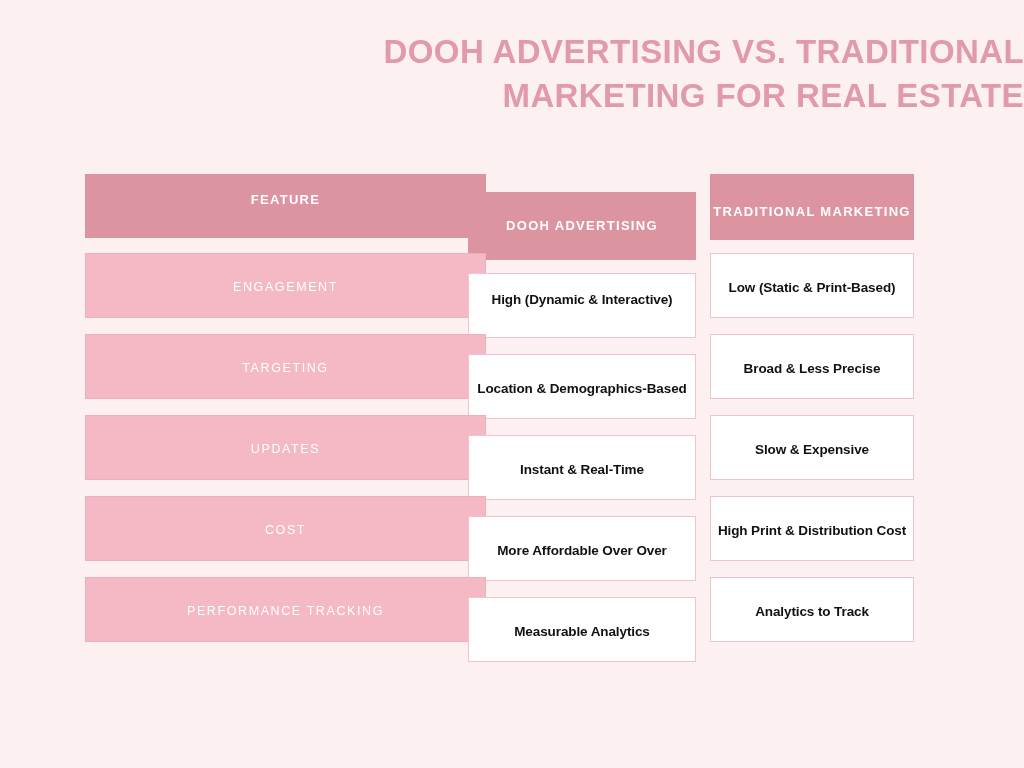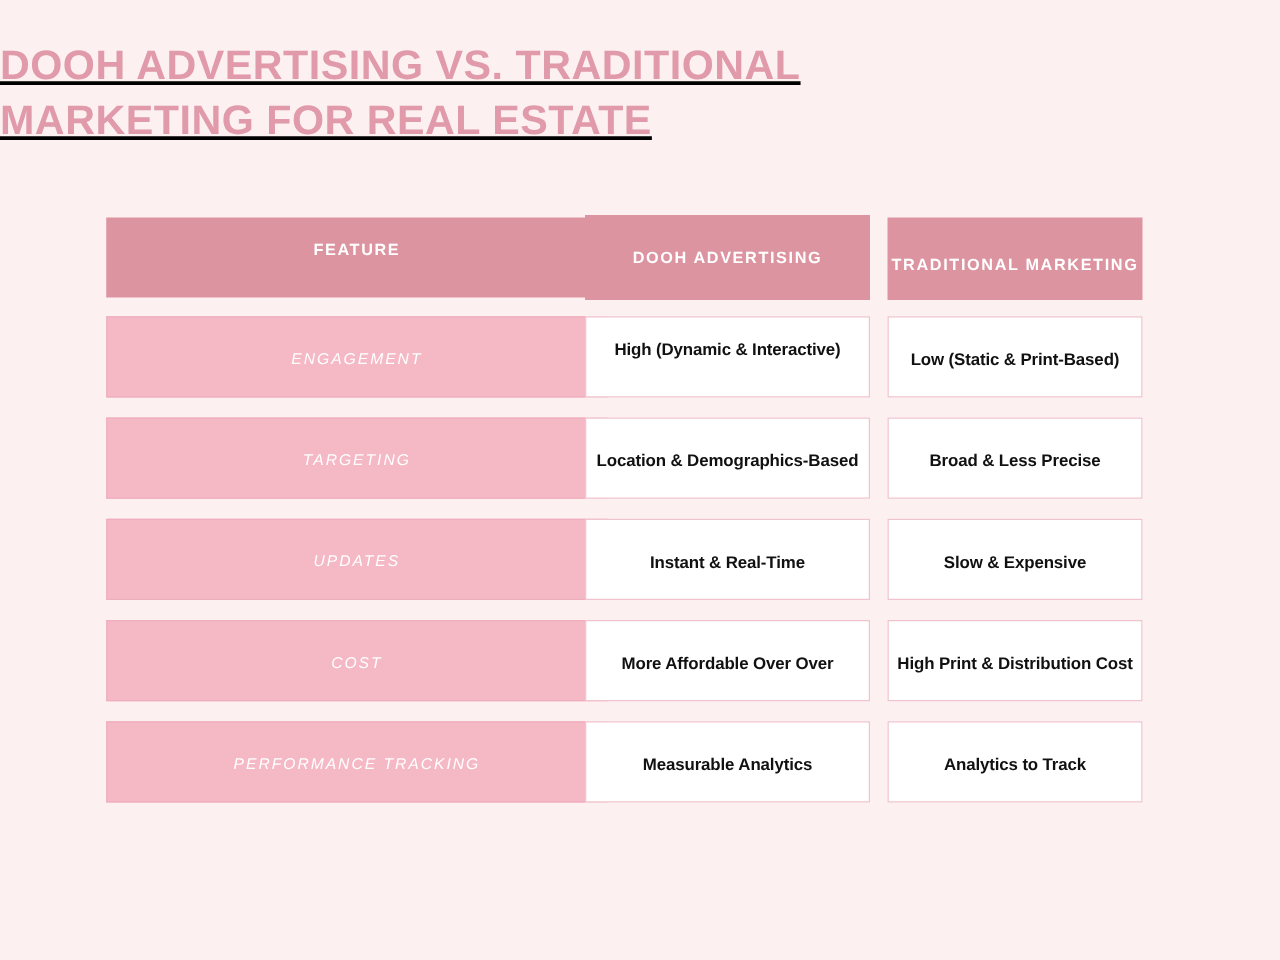--- a/index.html
+++ b/index.html
@@ -19,22 +19,21 @@
     position: absolute;
     inset: 0;
   }
 
   
   .title-block {
     position: absolute;
     left: 0;
     top: 30px;
     width: 1024px;
-    text-align: left;
-    text-decoration: underline;
+    text-align: right;
   }
   .title-line {
     color: #e09aaa;
     font-size: 33px;
     font-weight: bold;
     letter-spacing: 0.4px;
     line-height: 44px;
     text-transform: uppercase;
     white-space: nowrap;
   }
@@ -56,21 +55,21 @@
     position: absolute;
     box-sizing: border-box;
     display: flex;
     justify-content: center;
     align-items: flex-start;
     text-align: center;
   }
 
   
   .col-1 { left: 0px;   width: 401px; }
-  .col-2 { left: 383px; width: 228px; }
+  .col-2 { left: 383px; width: 228px; margin-top: 20px; }
   .col-3 { left: 625px; width: 204px; }
 
   
   .header-row { height: 72px; }
 
   .header-cell {
     background: #dd94a1;
     color: #ffffff;
     font-size: 13px;
     font-weight: bold;
@@ -88,21 +87,20 @@
     top: 11px;
     height: 65px;
     background: #f5b9c6;
     border: 1px solid #eeaebd;
     color: #ffffff;
     font-size: 12.5px;
     font-weight: normal;
     letter-spacing: 1.6px;
     text-transform: uppercase;
     padding-top: 26px;
-    font-style: italic;
   }
 
   .value-cell {
     top: 11px;
     height: 65px;
     background: #ffffff;
     border: 1px solid #f0c3ce;
     color: #111111;
     font-size: 13.5px;
     font-weight: bold;

